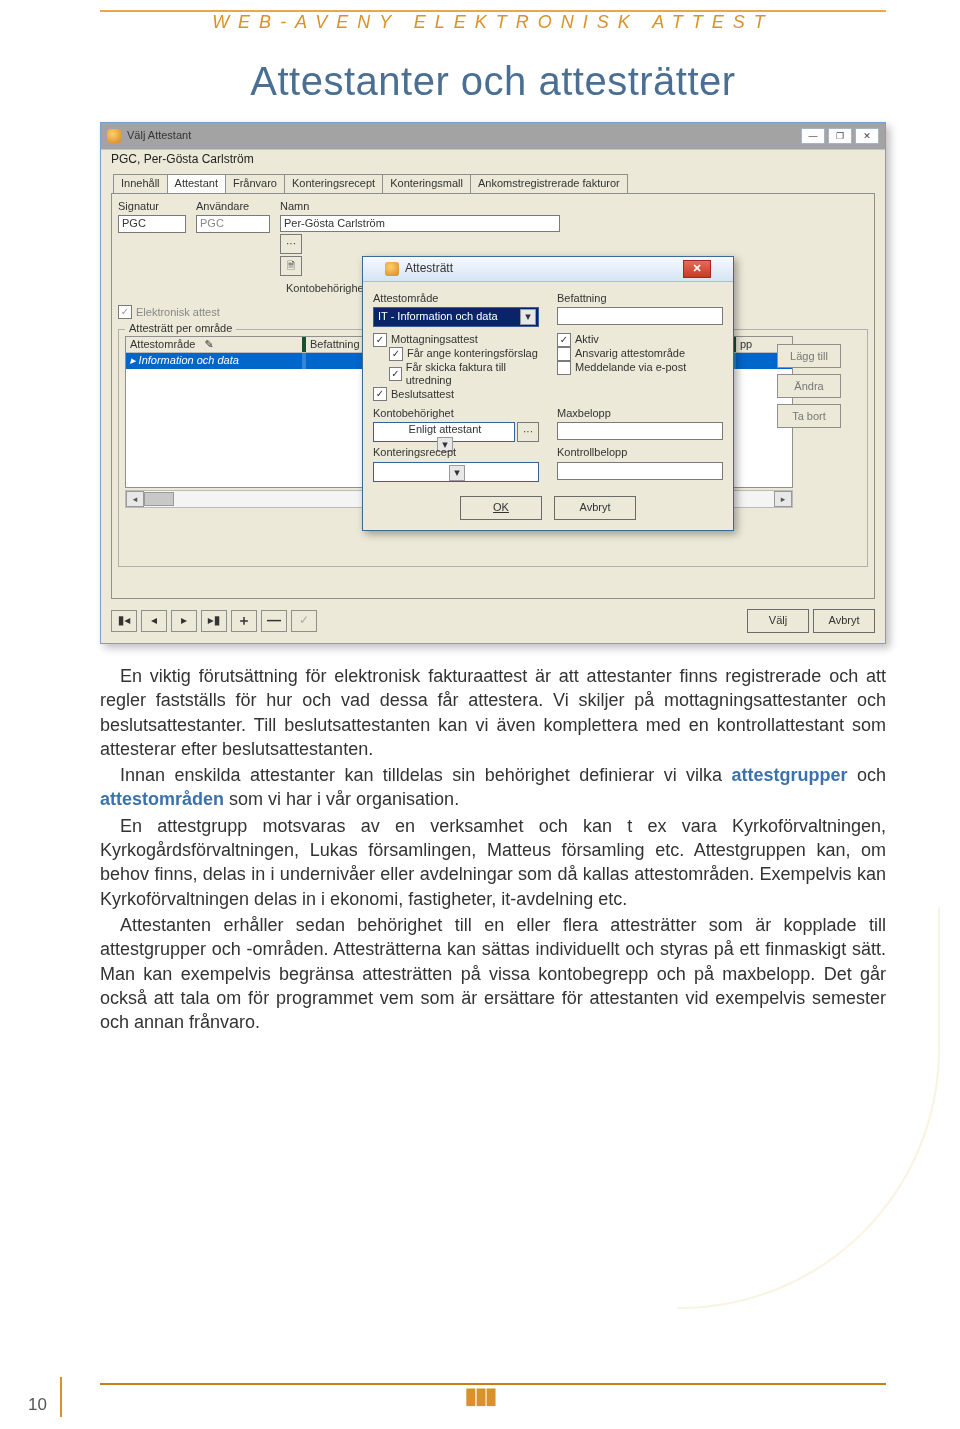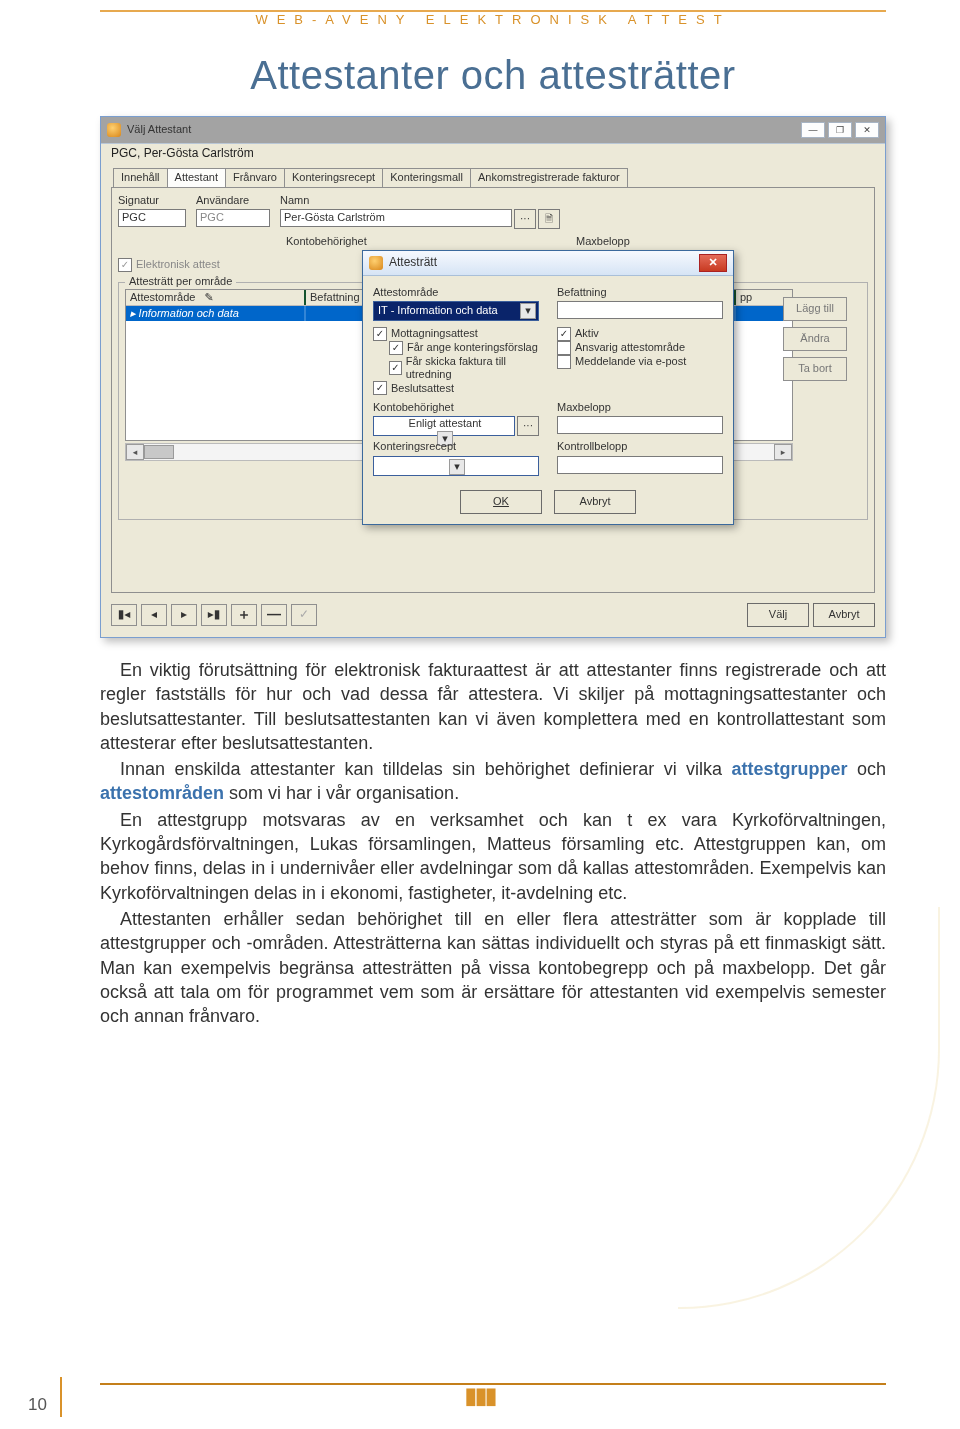--- a/index.html
+++ b/index.html
@@ -11,27 +11,28 @@
   }
   .page {
     padding: 10px 74px 40px 100px;
     position: relative;
     box-sizing: border-box;
     min-height: 1429px;
   }
   .header-bar {
     text-align: center;
     color: #d9922a;
-    font-size: 13px;
+    font-size: 18px;
     letter-spacing: 9px;
     font-weight: 500;
     padding: 0 0 26px 0;
     border-top: 2px solid #e7a94f;
     margin-top: 0;
     padding-top: 0;
+    font-style: italic;
   }
   .section-title {
     text-align: center;
     font-size: 40px;
     color: #4a6f93;
     font-weight: 400;
     margin: 0 0 18px 0;
     letter-spacing: 0.5px;
   }
   .body-text {
@@ -169,31 +170,31 @@
     font-size: 11px;
     height: 150px;
     overflow: hidden;
   }
   .grid-head, .grid-row {
     display:grid;
     grid-template-columns: 160px 20px 80px 140px 120px 90px 60px 60px 36px 36px;
   }
   .grid-head { background: #ece9d8; border-bottom: 1px solid #bbb; }
   .gh, .gc {
-    border-right: 2px solid #14532d;
+    border-right: 4px solid #14532d;
     padding: 1px 4px;
     overflow: hidden;
     white-space: nowrap;
   }
   .gh:last-child, .gc:last-child { border-right:none; }
   .grid-row.sel { background:#0066ca; color:#fff; }
   .grid-row.sel .gc { border-right-color: #3385d6; font-style: italic; }
   .btncol {
     position: absolute;
-    right: 20px;
+    right: 26px;
     top: 14px;
     display:flex; flex-direction:column; gap:6px;
   }
   .wbtn {
     width: 62px; height: 22px;
     border: 1px solid #8f8f8f;
     background: #ece9d8;
     font-size: 11px;
     color: #777;
     display:flex; align-items:center; justify-content:center;
@@ -205,21 +206,21 @@
     top: 62px;
     width: 370px;
     border: 1px solid #3b699c;
     background: #ece9d8;
     box-shadow: 3px 3px 8px rgba(0,0,0,0.35);
     z-index: 5;
   }
   .dlg-title {
     background: linear-gradient(#f6f9fe,#d6e4f5);
     border-bottom: 1px solid #a9bfd8;
-    padding: 3px 6px;
+    padding: 3px 22px;
     display:flex; align-items:center; gap:6px;
     font-size: 12px;
   }
   .dlg-title .sp { flex:1; }
   .close-red {
     width: 26px; height:16px;
     background: linear-gradient(#e46c5a,#c83a22);
     border: 1px solid #a22;
     color:#fff;
     display:flex; align-items:center; justify-content:center;
@@ -343,21 +344,21 @@
         <div style="width:68px">
           <span class="lbl">Signatur</span>
           <div class="inp">PGC</div>
         </div>
         <div style="width:74px">
           <span class="lbl">Användare</span>
           <div class="inp disabled">PGC</div>
         </div>
         <div style="width:280px">
           <span class="lbl">Namn</span>
-          <div style="display:flex; gap:2px;">
+          <div style="display:flex; gap:2px;flex-direction:column;">
             <div class="inp" style="flex:1">Per-Gösta Carlström</div>
             <div class="dots-btn">···</div>
             <div class="dots-btn">🗎</div>
           </div>
         </div>
       </div>
 
       <div class="row" style="margin-top:6px">
         <div style="width:158px"></div>
         <div style="width:280px">

